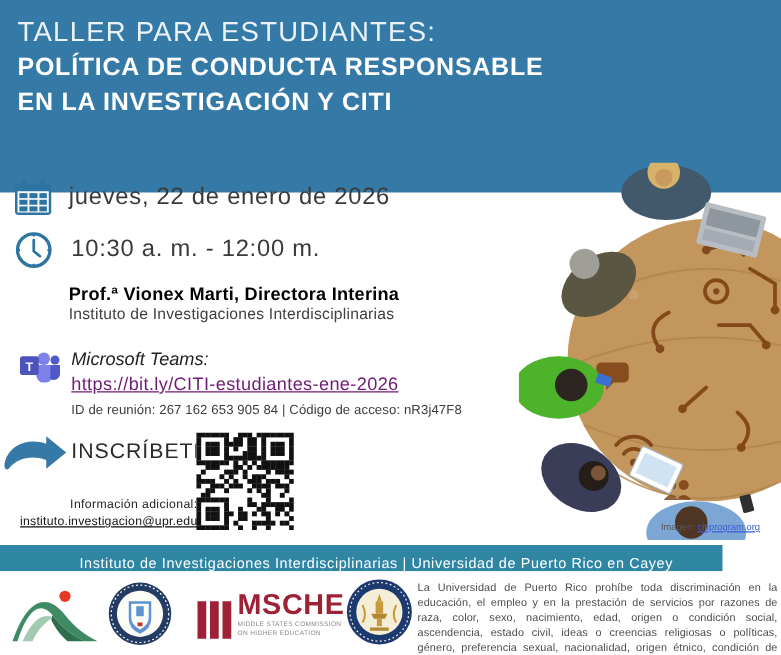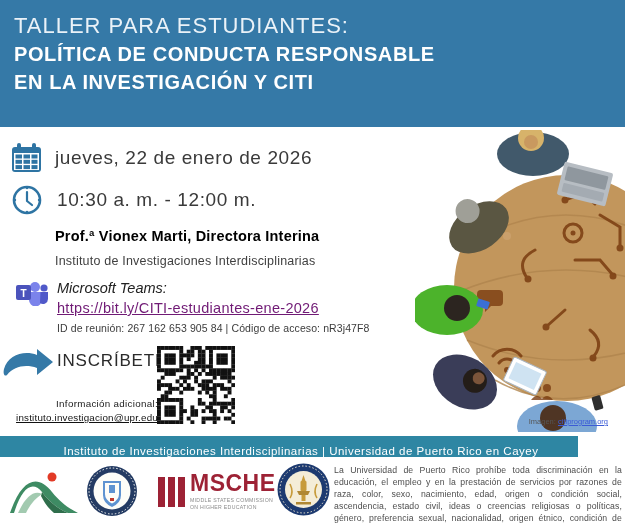--- a/index.html
+++ b/index.html
@@ -1,33 +1,33 @@
 <!DOCTYPE html>
 <html><head>
 <meta charset="utf-8">
 <style>
   html,body{margin:0;padding:0;background:#fff;}
   .flyer{position:relative;width:625px;height:524px;background:#fff;overflow:hidden;
          font-family:"Liberation Sans",sans-serif;color:#333;}
 
   
-  .header{position:absolute;left:0;top:0;width:625px;height:127px;background:#3579a7;
+  .header{position:absolute;left:0;top:0;width:625px;height:154px;background:#3579a7;
           box-sizing:border-box;padding:13px 0 0 14px;}
   .header .kicker{font-size:22px;font-weight:400;color:#eaf2f8;letter-spacing:1px;line-height:1.2;}
   .header .title{font-size:20px;font-weight:700;color:#ffffff;letter-spacing:.6px;line-height:1.23;margin-top:3px;}
 
   
   .row{position:absolute;display:flex;align-items:center;}
   .row-date{left:10px;top:142px;}
   .row-time{left:12px;top:185px;}
   .row-text{font-size:19px;color:#3a3a3a;letter-spacing:.6px;}
   .icon-cell{width:45px;display:flex;justify-content:flex-start;}
   .speaker-block{position:absolute;left:55px;top:228px;}
   .speaker{font-size:14.5px;font-weight:700;color:#000000;letter-spacing:.2px;}
-  .speaker-org{font-size:12.5px;color:#3f3f3f;margin-top:10px;letter-spacing:.2px;}
+  .speaker-org{font-size:12.5px;color:#3f3f3f;margin-top:0;letter-spacing:.2px;}
 
   
   .teams-icon{position:absolute;left:15px;top:281px;}
   .teams-label{position:absolute;left:57px;top:280px;font-size:14.5px;font-style:italic;color:#222;}
   .teams-link{position:absolute;left:57px;top:300px;font-size:14.5px;color:#701a75;
               text-decoration:underline;letter-spacing:.3px;cursor:pointer;}
   .teams-meeting{position:absolute;left:57px;top:322px;font-size:10.5px;color:#3c3c3c;letter-spacing:.1px;}
 
   
   .arrow-icon{position:absolute;left:2px;top:347px;}
@@ -44,21 +44,21 @@
 
   
   .banner{position:absolute;left:0;top:436px;width:554px;height:21px;background:#2e86a3;
           display:flex;align-items:flex-end;justify-content:center;padding-left:24px;}
   .banner span{color:#fff;font-size:11.5px;letter-spacing:.5px;}
 
   
   .footer{position:absolute;left:0;top:457px;width:625px;height:67px;background:#fff;}
   .logo-swoosh{position:absolute;left:8px;top:11px;}
   .logo-seal1{position:absolute;left:86px;top:8px;}
-  .logo-msche{position:absolute;left:158px;top:15px;display:flex;align-items:center;}
+  .logo-msche{position:absolute;left:158px;top:15px;display:flex;align-items:flex-end;}
   .msche-bars{display:flex;gap:3px;margin-right:5px;margin-top:2px;}
   .msche-bars div{width:7px;height:30px;background:#9d2235;}
   .msche-name{font-size:23px;font-weight:700;color:#9d2235;line-height:1;letter-spacing:.5px;}
   .msche-sub{font-size:5.2px;color:#8a8a8a;letter-spacing:.3px;margin-top:2px;line-height:1.3;}
   .logo-seal2{position:absolute;left:276px;top:5px;}
   .legal{position:absolute;left:334px;top:7px;width:288px;font-size:8.7px;color:#4d4d4d;
          text-align:justify;line-height:1.38;letter-spacing:.1px;}
 </style>
 </head>
 <body>

